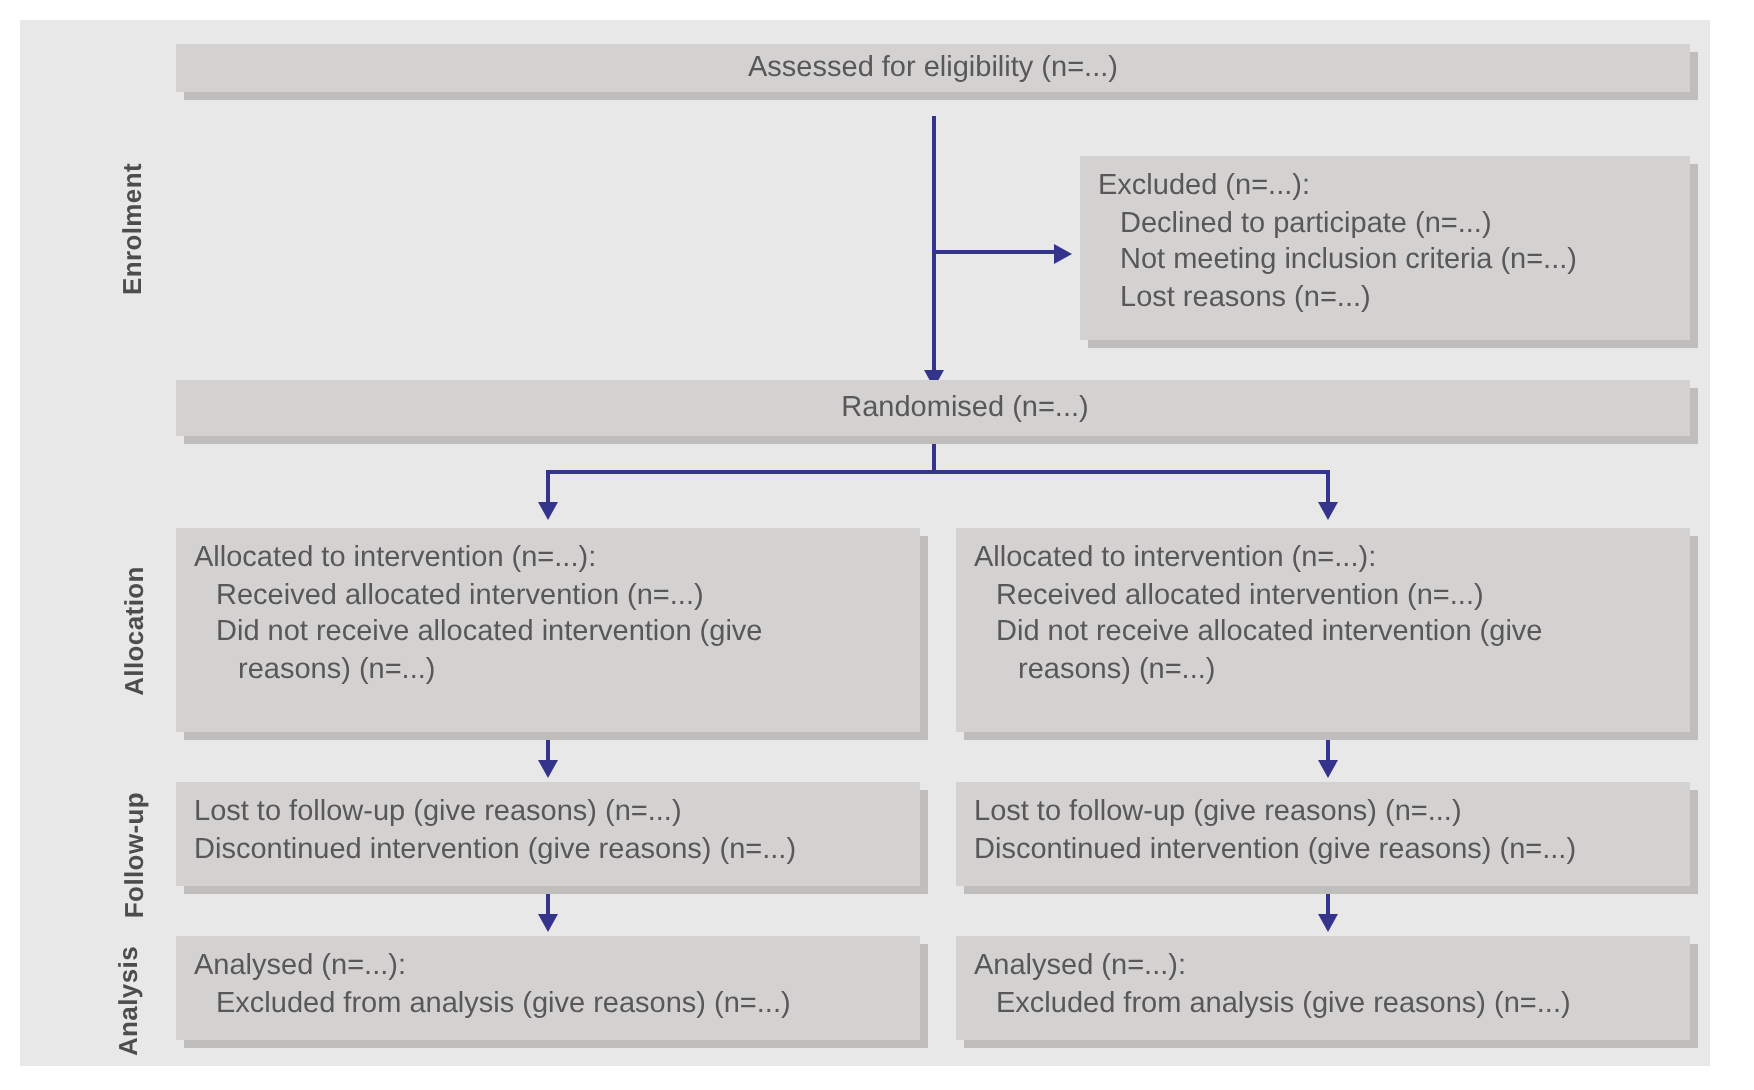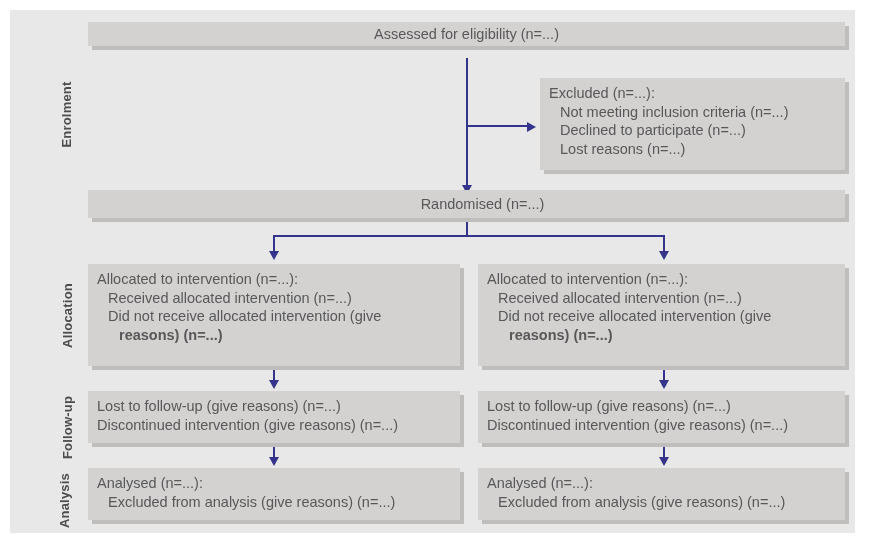--- a/index.html
+++ b/index.html
@@ -62,21 +62,21 @@
   }
   .box.centered {
     display: flex;
     align-items: center;
     justify-content: center;
   }
   .box.padded {
     padding: 6px 8px 4px 9px;
   }
   .indent1 { padding-left: 11px; }
-  .indent2 { padding-left: 22px; font-weight: bold; }
+  .indent2 { padding-left: 22px; }
 
   
   .vline {
     position: absolute;
     background: #34348c;
     width: 2px;
   }
   .hline {
     position: absolute;
     background: #34348c;
@@ -146,22 +146,22 @@
 
   <div class="vline" style="left:663px; top:443px; height:16px;"></div>
   <div class="arrow-down" style="left:659px; top:457px;"></div>
 
   <div class="box centered" style="left:88px; top:22px; width:757px; height:24px;">
     <span class="line">Assessed for eligibility (n=...)</span>
   </div>
 
   <div class="box padded" style="left:540px; top:78px; width:305px; height:92px;">
     <span class="line">Excluded (n=...):</span>
+    <span class="line indent1">Declined to participate (n=...)</span>
     <span class="line indent1">Not meeting inclusion criteria (n=...)</span>
-    <span class="line indent1">Declined to participate (n=...)</span>
     <span class="line indent1">Lost reasons (n=...)</span>
   </div>
 
   <div class="box centered" style="left:88px; top:190px; width:757px; height:28px;padding-left:32px;">
     <span class="line">Randomised (n=...)</span>
   </div>
 
   <div class="box padded" style="left:88px; top:264px; width:372px; height:102px;">
     <span class="line">Allocated to intervention (n=...):</span>
     <span class="line indent1">Received allocated intervention (n=...)</span>

